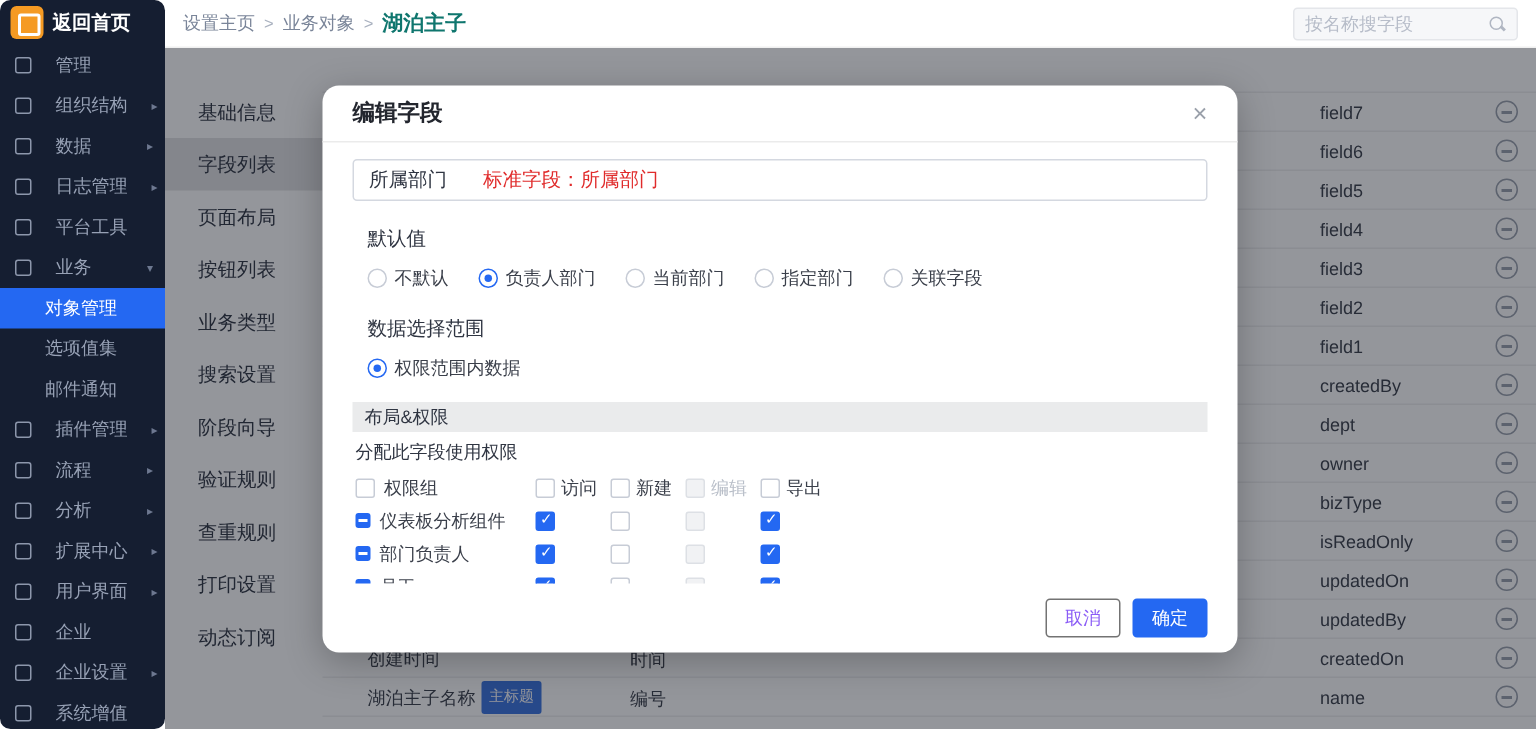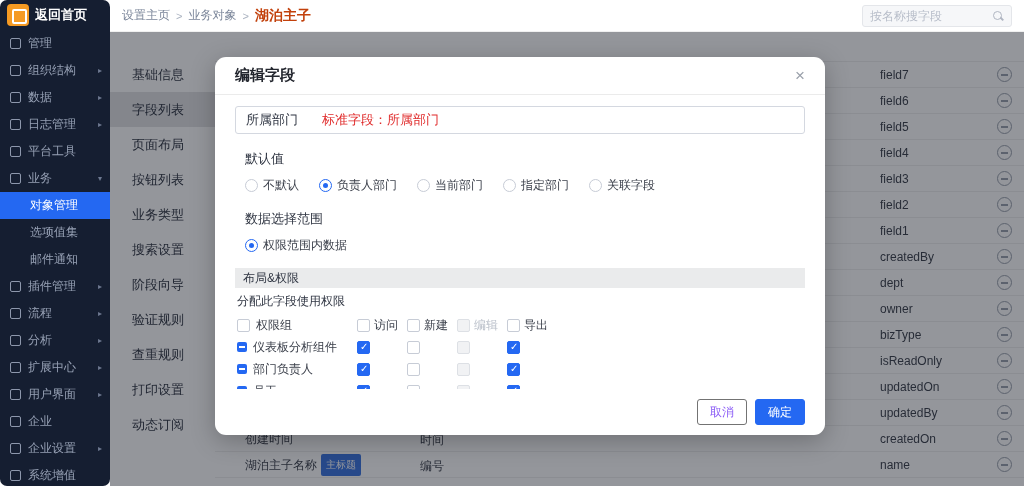--- a/index.html
+++ b/index.html
@@ -5,31 +5,31 @@
   *{margin:0;padding:0;box-sizing:border-box;}
   html,body{width:1024px;height:486px;overflow:hidden;background:#fff;
     font-family:"Liberation Sans","DejaVu Sans",sans-serif;position:relative;}
 
   
   .sidebar{position:absolute;left:0;top:0;width:110px;height:486px;background:#151e31;z-index:20;border-radius:7px;}
   .side-logo{display:flex;align-items:center;gap:6px;height:30px;padding:0 7px;}
   .logo-box{width:22px;height:22px;background:#f59a23;border-radius:4px;position:relative;flex:none;}
   .logo-box::after{content:"";position:absolute;left:5px;top:5px;width:11px;height:11px;border:2px solid #fff;border-radius:2px;}
   .side-logo .logo-label{color:#fff;font-size:13px;font-weight:bold;white-space:nowrap;}
-  .side-item{height:27px;display:flex;align-items:center;gap:7px;padding:0 8px 0 10px;color:#97a1b5;font-size:12px;cursor:pointer;white-space:nowrap;}
+  .side-item{height:27px;display:flex;align-items:center;gap:16px;padding:0 8px 0 10px;color:#97a1b5;font-size:12px;cursor:pointer;white-space:nowrap;}
   .side-item .ico{width:11px;height:11px;border:1px solid #8d97ac;border-radius:2px;flex:none;}
   .side-item .arrow{margin-left:auto;font-size:8px;color:#6d7890;}
   .side-item.child{padding-left:30px;}
   .side-item.active{background:#2468f2;color:#fff;}
 
   
   .topbar{position:absolute;left:110px;top:0;right:0;height:32px;background:#fff;display:flex;align-items:center;padding:0 12px;border-bottom:1px solid #f0f0f0;z-index:6;}
   .crumb{font-size:12px;color:#7a8599;cursor:pointer;}
   .crumb-sep{margin:0 6px;color:#aab2c0;font-size:11px;}
-  .crumb-current{font-size:14px;font-weight:bold;color:#c2410c;font-family:Liberation Mono, monospace;}
+  .crumb-current{font-size:14px;font-weight:bold;color:#0f766e;font-family:Liberation Mono, monospace;}
   .searchbox{margin-left:auto;width:150px;height:22px;background:#f6f7f9;border:1px solid #e4e6ea;border-radius:3px;display:flex;align-items:center;padding:0 7px;}
   .searchbox input{border:none;outline:none;background:transparent;flex:1;font-size:12px;color:#333;min-width:0;}
   .searchbox input::placeholder{color:#b7bdc9;}
   .mag{width:12px;height:12px;position:relative;flex:none;}
   .mag::before{content:"";position:absolute;left:1px;top:1px;width:7px;height:7px;border:1.5px solid #b0b6c2;border-radius:50%;}
   .mag::after{content:"";position:absolute;left:8px;top:8px;width:4px;height:1.5px;background:#b0b6c2;transform:rotate(45deg);}
 
   
   .content{position:absolute;left:110px;top:32px;right:0;bottom:0;background:#fff;}
   .submenu{position:absolute;left:0;top:0;width:105px;bottom:0;background:#fff;padding-top:25px;}

